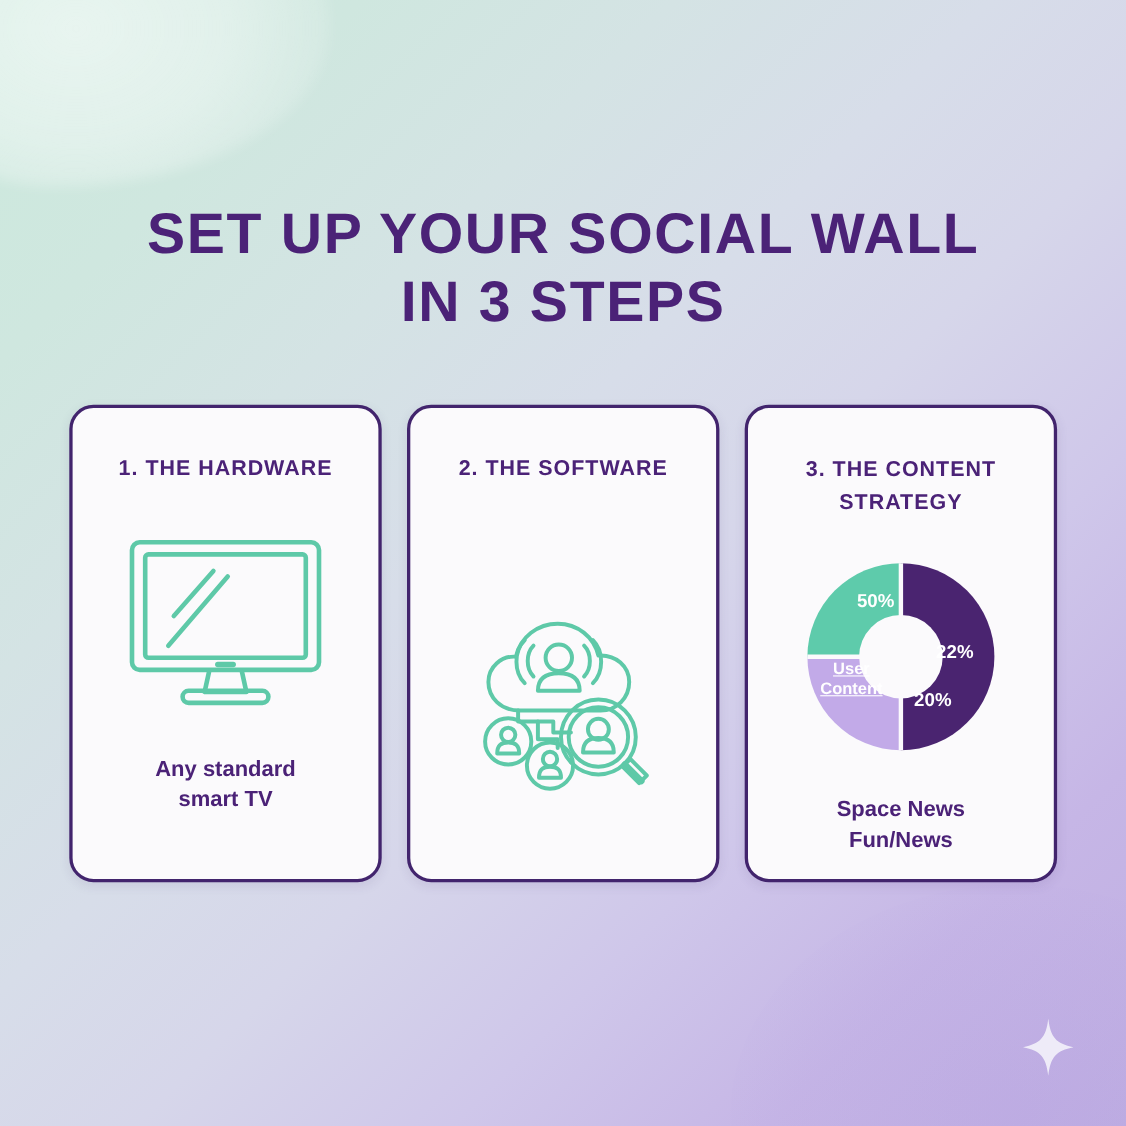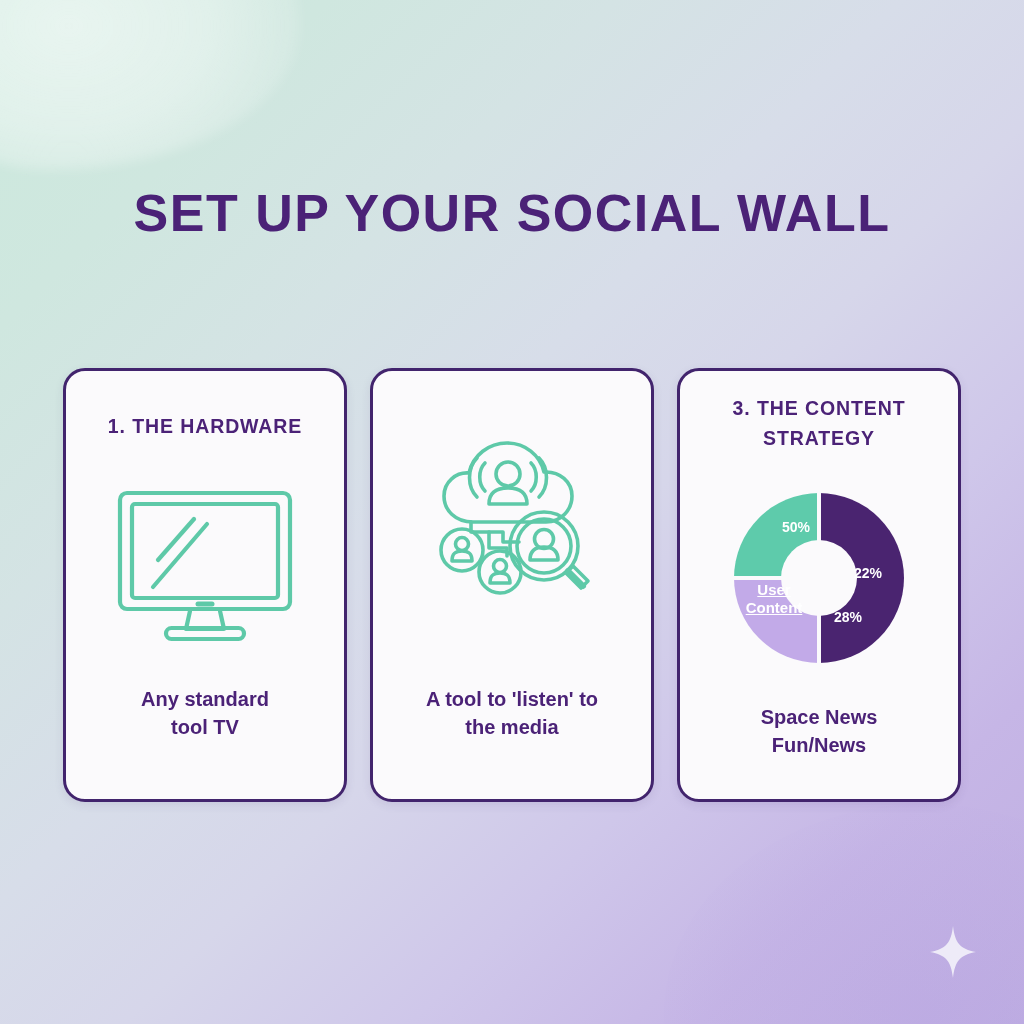--- a/index.html
+++ b/index.html
@@ -126,34 +126,34 @@
   }
   .card-caption {
     margin-bottom: 58px;
     font-size: 20px;
     font-weight: bold;
     color: #4b2277;
     text-align: center;
     line-height: 28px;
     white-space: pre-line;
   }
-  .card-3 .card-heading { margin-top: 22px; }
+  .card-3 .card-heading { margin-top: 41px; }
   .card-3 .card-caption { margin-bottom: 46px; }
 
   
   .donut-wrap {
     position: relative;
     width: 186px;
     height: 186px;
   }
   .donut-label {
     position: absolute;
     color: #ffffff;
     font-weight: bold;
-    font-size: 14px;
+    font-size: 17px;
     text-align: center;
     line-height: 19px;
     white-space: pre-line;
     pointer-events: none;
   }
   .dl-50 { left: 40px;  top: 33px;  width: 60px; }
   .dl-30 { left: 112px; top: 79px;  width: 60px; }
   .dl-20 { left: 92px;  top: 123px; width: 60px; }
   .dl-user { left: 12px; top: 96px; width: 72px; font-size: 15px; line-height: 18px; text-decoration: underline; }
 
@@ -170,44 +170,46 @@
 </head>
 <body>
 
 <div id="poster">
 
   <div class="blob-tl"></div>
   <div class="blob-br"></div>
 
   <div class="title-wrap">
     <div class="title-line">SET UP YOUR SOCIAL WALL</div>
+    <div class="title-line">IN 3 STEPS</div>
   </div>
 
   <div class="cards">
 
     <div class="card card-1">
       <div class="card-heading">1. THE HARDWARE</div>
       <div class="card-art">
         <svg width="186" height="160" viewBox="0 0 186 160">
           <g fill="none" stroke="#5ec9a8" stroke-width="4.2" stroke-linejoin="round" stroke-linecap="round">
             <rect x="8" y="10" width="170" height="116" rx="7" ry="7"></rect>
             <rect x="20" y="21" width="146" height="94" rx="3" ry="3"></rect>
             <line x1="46" y1="77" x2="82" y2="36"></line>
             <line x1="41" y1="104" x2="95" y2="41"></line>
             <path d="M86 121 h14" stroke-width="5"></path>
             <path d="M78 128 L74 146 h38 L108 128"></path>
             <rect x="54" y="145" width="78" height="11" rx="5.5" ry="5.5"></rect>
           </g>
         </svg>
       </div>
       <div class="card-caption">Any standard
-tool TV</div>
+smart TV</div>
     </div>
 
     <div class="card card-2">
+      <div class="card-heading">2. THE SOFTWARE</div>
       <div class="card-art">
         <svg width="170" height="165" viewBox="0 0 170 165">
           <g fill="none" stroke="#5ec9a8" stroke-width="3.6" stroke-linejoin="round" stroke-linecap="round">
 
             <path d="M46 92
                      C28 92 17 80 17 66
                      C17 52 29 42 42 43
                      C46 25 62 13 80 13
                      C98 13 113 25 117 42
                      C133 41 145 52 145 66
@@ -236,22 +238,20 @@
 
             <circle cx="117" cy="116" r="34"></circle>
             <circle cx="117" cy="116" r="27"></circle>
             <circle cx="117" cy="109" r="9.5"></circle>
             <path d="M103 130 C103 120 109 117 117 117 C125 117 131 120 131 130 Z"></path>
             <path d="M141 141 L156 156" stroke-width="6"></path>
             <path d="M146 136 L161 151 L154 158 L139 143 Z"></path>
           </g>
         </svg>
       </div>
-      <div class="card-caption">A tool to 'listen' to
-the media</div>
     </div>
 
     <div class="card card-3">
       <div class="card-heading">3. THE CONTENT
 STRATEGY</div>
       <div class="card-art">
         <div class="donut-wrap">
           <svg width="186" height="186" viewBox="0 0 186 186">
 
             <path d="M93 93 L93 8 A85 85 0 0 0 8 93 Z" fill="#5ecbab"></path>
@@ -260,21 +260,21 @@
 
             <path d="M93 93 L93 8 A85 85 0 0 1 93 178 Z" fill="#4a2470"></path>
 
             <line x1="93" y1="8" x2="93" y2="178" stroke="#fbfafc" stroke-width="4"></line>
             <line x1="8" y1="93" x2="93" y2="93" stroke="#fbfafc" stroke-width="4"></line>
 
             <circle cx="93" cy="93" r="38" fill="#fbfafc"></circle>
           </svg>
           <div class="donut-label dl-50">50%</div>
           <div class="donut-label dl-30">22%</div>
-          <div class="donut-label dl-20">28%</div>
+          <div class="donut-label dl-20">20%</div>
           <div class="donut-label dl-user">User Content</div>
         </div>
       </div>
       <div class="card-caption">Space News
 Fun/News</div>
     </div>
 
   </div>
 
   <svg class="sparkle" viewBox="0 0 46 52">

